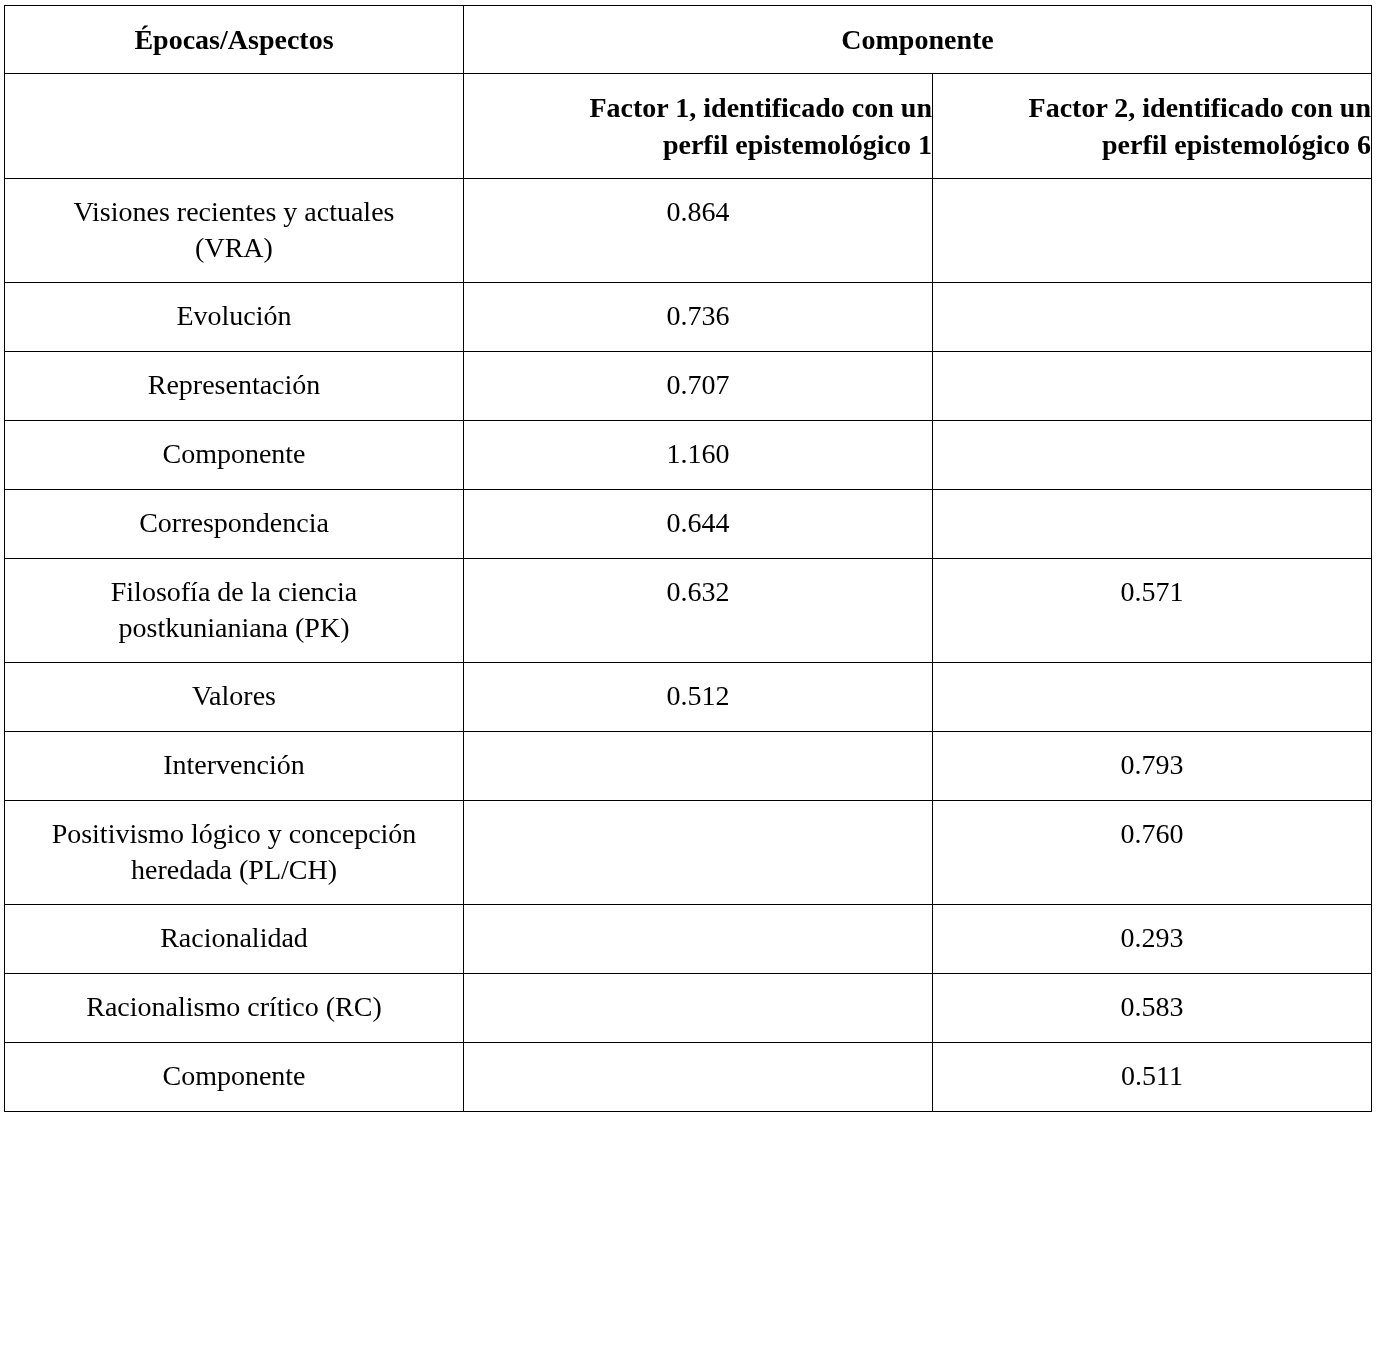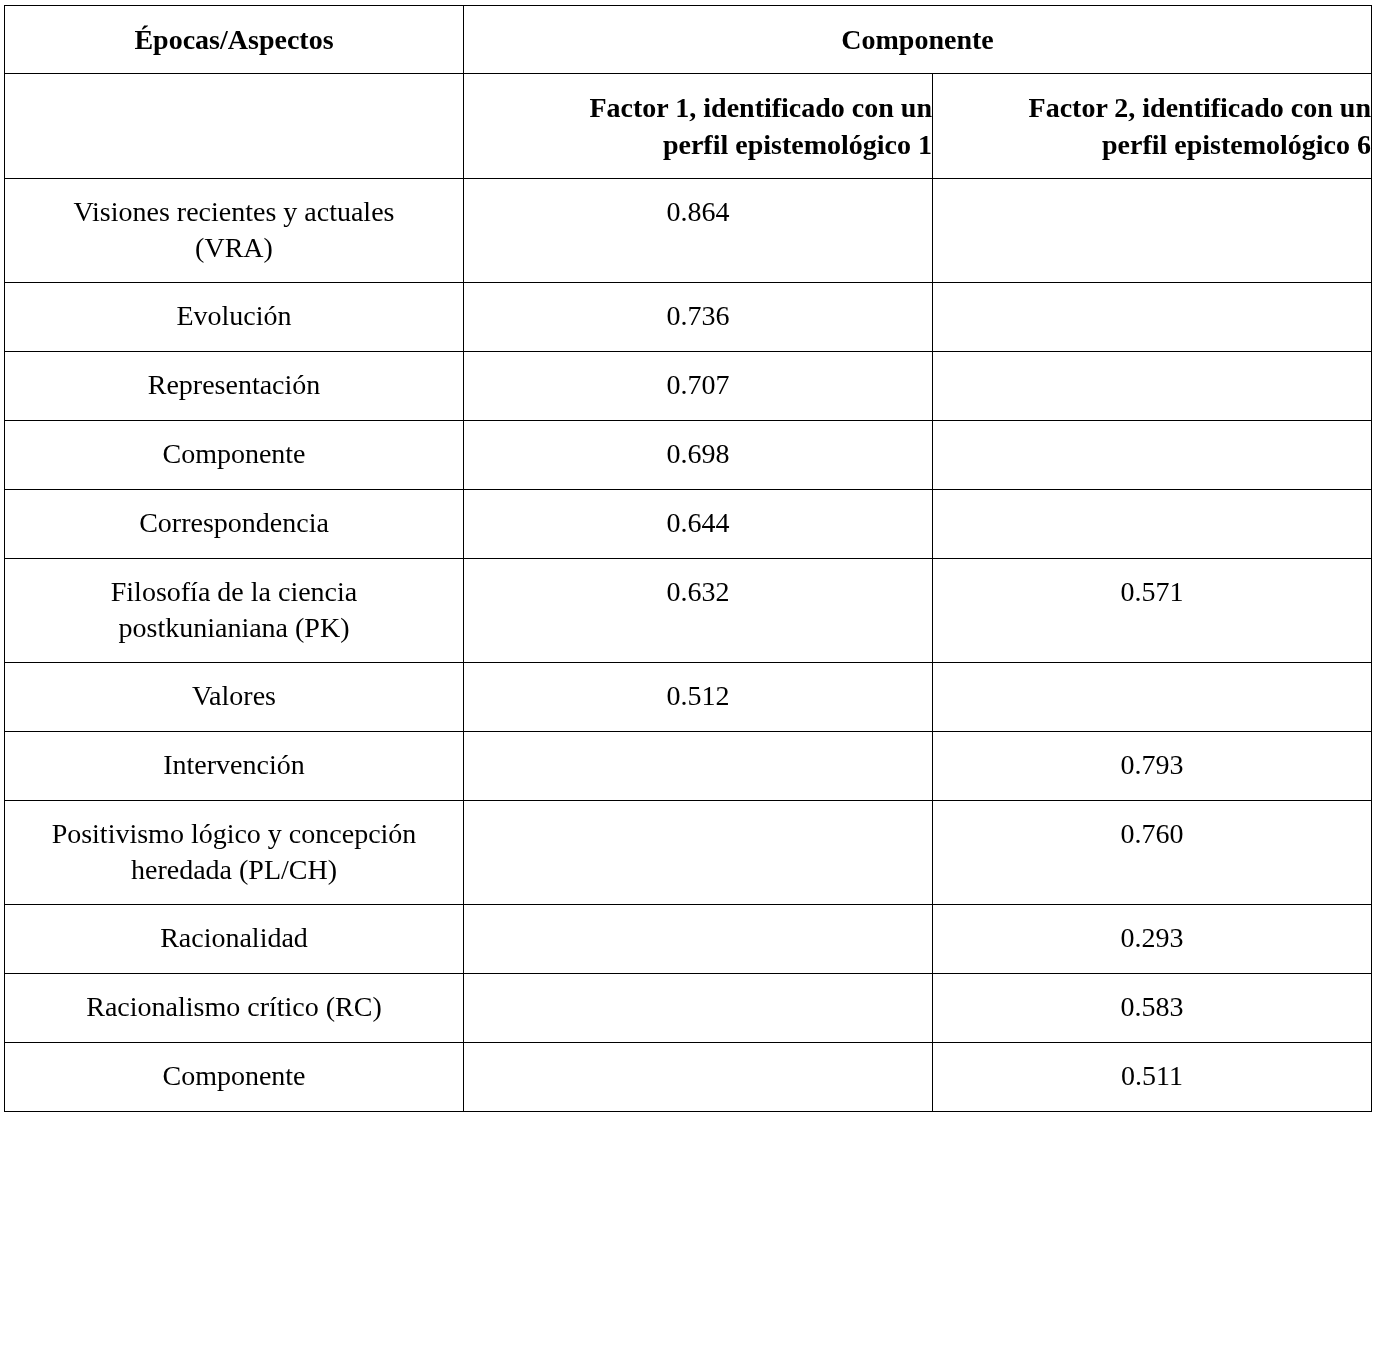--- a/index.html
+++ b/index.html
@@ -115,21 +115,21 @@
         </td>
       <td>
           <div class="cell"></div>
         </td>
     </tr>
     <tr class="single">
       <td>
           <div class="cell">Componente</div>
         </td>
       <td>
-          <div class="cell">0.698</div>
+          <div class="cell">1.160</div>
         </td>
       <td>
           <div class="cell"></div>
         </td>
     </tr>
     <tr class="single">
       <td>
           <div class="cell">Correspondencia</div>
         </td>
       <td>

